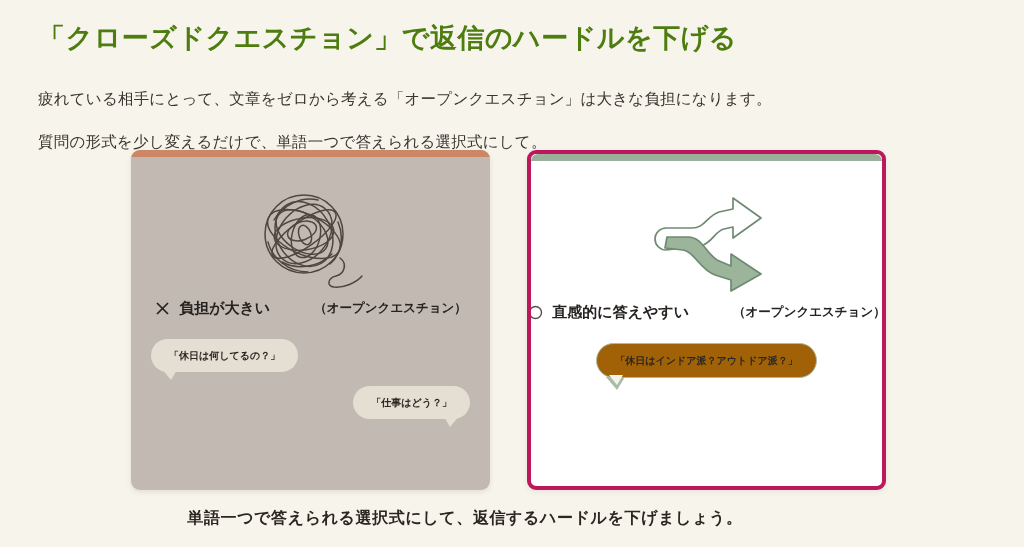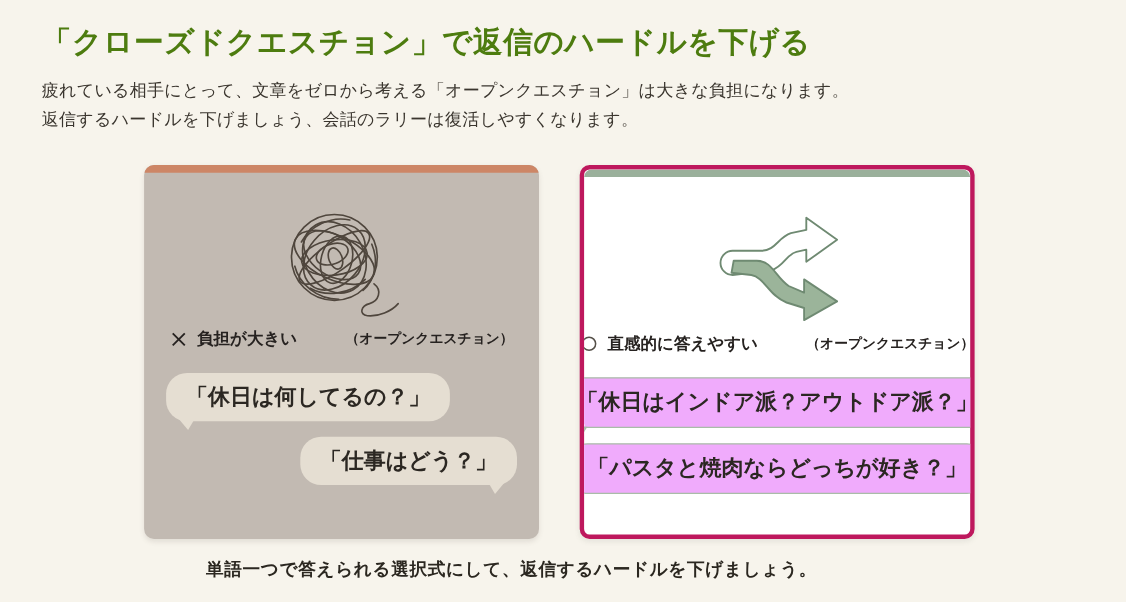--- a/index.html
+++ b/index.html
@@ -30,21 +30,21 @@
   }
   .lede {
     position: absolute;
     left: 38px;
     top: 70px;
     font-size: 15.5px;
     line-height: 1.72;
     color: #3a352e;
     letter-spacing: 0.2px;
   }
-  .lede-line { display: block; white-space: nowrap; }
+  .lede-line { display: block; white-space: nowrap; margin-top: 16px; }
 
   
   .cards {
     position: absolute;
     left: 0;
     top: 150px;
     width: 1024px;
     height: 342px;
   }
   .card {
@@ -144,31 +144,31 @@
   .bubble-row.left  { justify-content: flex-start; }
   .bubble-row.right { justify-content: flex-end; }
   .bubble-row.center{ justify-content: center; }
   .bubble-row + .bubble-row { margin-top: 14px; }
 
   .bubble {
     position: relative;
     box-sizing: border-box;
     padding: 11px 18px;
     border-radius: 19px;
-    font-size: 20px;
+    font-size: 10px;
     font-weight: 700;
     line-height: 1.1;
     white-space: nowrap;
     color: #2b2722;
   }
   
   .bubble.plain { background: #e5ded2; }
   
   .bubble.outlined {
-    background: #f0abfc;
+    background: #a16207;
     border: 1.6px solid #a9bca8;
   }
 
   
   .bubble .tail {
     position: absolute;
     width: 0;
     height: 0;
     bottom: -8px;
   }
@@ -214,21 +214,21 @@
     color: #2b2720;
   }
 </style>
 </head>
 <body>
 
 <div class="slide-title">「クローズドクエスチョン」で返信のハードルを下げる</div>
 
 <div class="lede">
   <span class="lede-line">疲れている相手にとって、文章をゼロから考える「オープンクエスチョン」は大きな負担になります。</span>
-  <span class="lede-line">返信するハードルを下げましょう、会話のラリーは復活しやすくなります。</span>
+  <span class="lede-line">質問の形式を少し変えるだけで、単語一つで答えられる選択式にして。</span>
 </div>
 
 <div class="cards">
 
   <div class="card card-bad">
     <div class="card-accent"></div>
     <div class="card-body">
 
       <div class="illo">
         <svg width="118" height="108" viewBox="0 0 118 108">
@@ -326,25 +326,20 @@
         <span class="paren">（オープンクエスチョン）</span>
       </div>
 
       <div class="bubbles">
         <div class="bubble-row center">
           <div class="bubble outlined">
             <span>「休日はインドア派？アウトドア派？」</span>
             <span class="tail tail-l"></span>
           </div>
         </div>
-        <div class="bubble-row center">
-          <div class="bubble outlined">
-            <span>「パスタと焼肉ならどっちが好き？」</span>
-          </div>
-        </div>
       </div>
 
     </div>
   </div>
 
 </div>
 
 <div class="footer-note">単語一つで答えられる選択式にして、返信するハードルを下げましょう。</div>
 
 </body></html>

